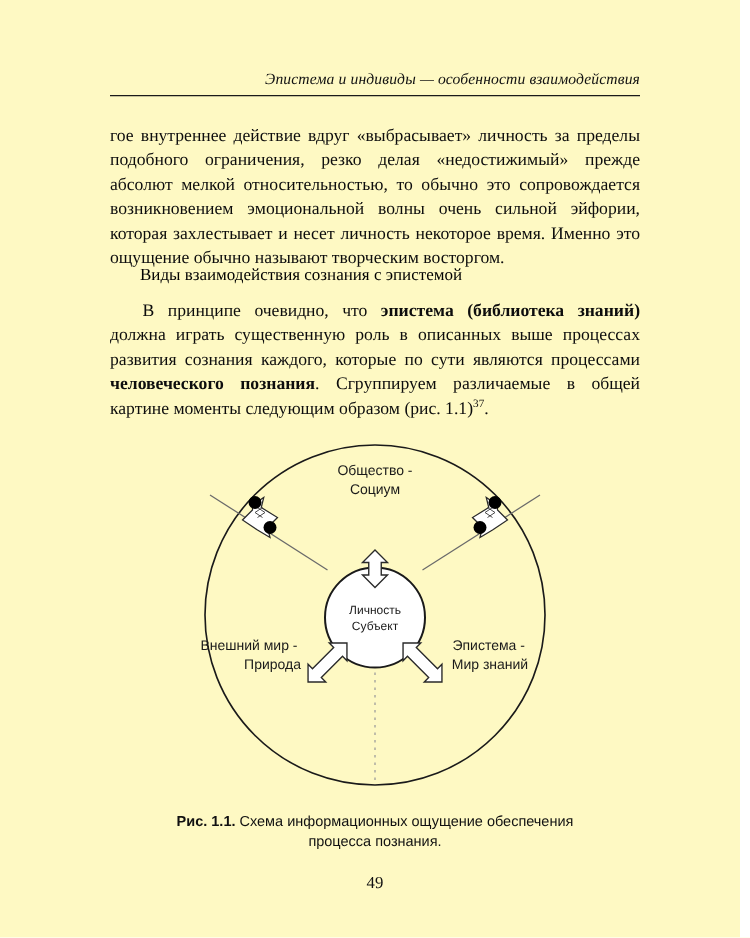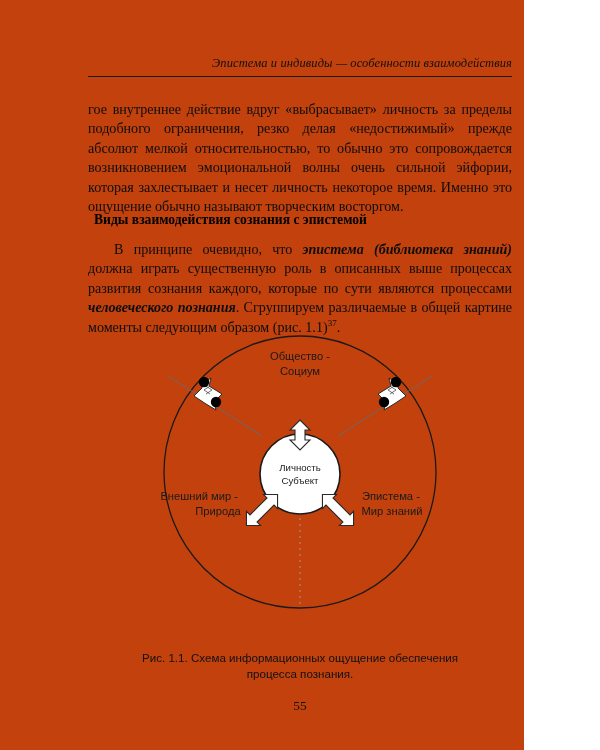--- a/index.html
+++ b/index.html
@@ -2,23 +2,23 @@
 <html lang="ru"><head>
 <meta charset="utf-8">
 <style>
   html, body {
     margin: 0;
     padding: 0;
     background: #ffffff;
   }
   .page {
     position: relative;
-    width: 524px;
+    width: 592px;
     height: 750px;
-    background: #c2410c;
+    background: #fef9c3;
     overflow: hidden;
     font-family: "Liberation Serif", "DejaVu Serif", serif;
     color: #000000;
   }
 
   
   .running-head {
     position: absolute;
     left: 88px;
     top: 56px;
@@ -46,43 +46,43 @@
     font-size: 14.1px;
     line-height: 19.4px;
     text-align: justify;
     text-justify: inter-word;
     color: #0d0d0d;
   }
   #para-1 { top: 88px; margin-top: 12px; }
   #para-2 { top: 240px; }
   .body-block p { margin: 0; }
   .indent { text-indent: 26px; }
-  .ital { font-style: italic; font-weight: bold; }
+  .ital { font-weight: bold; }
   sup.fn {
     font-size: 9px;
     vertical-align: super;
     line-height: 0;
   }
 
   
   .subheading {
     position: absolute;
-    left: 94px;
+    left: 112px;
     top: 212px;
     font-size: 13.6px;
-    font-weight: bold;
+    font-weight: normal;
     color: #000;
     text-align: center;
   }
 
   
   .figure {
     position: absolute;
     left: 140px;
-    top: 328px;
+    top: 348px;
     width: 320px;
     height: 288px;
   }
   .figure svg { display: block; }
 
   .dg-label {
     font-family: "Liberation Sans", "DejaVu Sans", sans-serif;
     font-size: 11.2px;
     fill: #1a1a1a;
   }
@@ -97,21 +97,21 @@
     position: absolute;
     left: 100px;
     top: 650px;
     width: 400px;
     text-align: center;
     font-family: "Liberation Sans", "DejaVu Sans", sans-serif;
     font-size: 11.6px;
     line-height: 16px;
     color: #111;
   }
-  .caption b { font-weight: normal; }
+  .caption b { font-weight: bold; }
 
   
   .folio {
     position: absolute;
     left: 0;
     top: 698px;
     width: 600px;
     text-align: center;
     font-size: 13.4px;
     color: #111;
@@ -188,15 +188,15 @@
       <text class="dg-label-center" x="160" y="143" text-anchor="middle">Личность</text>
       <text class="dg-label-center" x="160" y="156" text-anchor="middle">Субъект</text>
     </svg>
   </div>
 
   <div class="caption">
     <b>Рис. 1.1.</b><span> Схема информационных ощущение обеспечения</span><br>
     <span>процесса познания.</span>
   </div>
 
-  <div class="folio">55</div>
+  <div class="folio">49</div>
 
 </div>
 
 </body></html>

